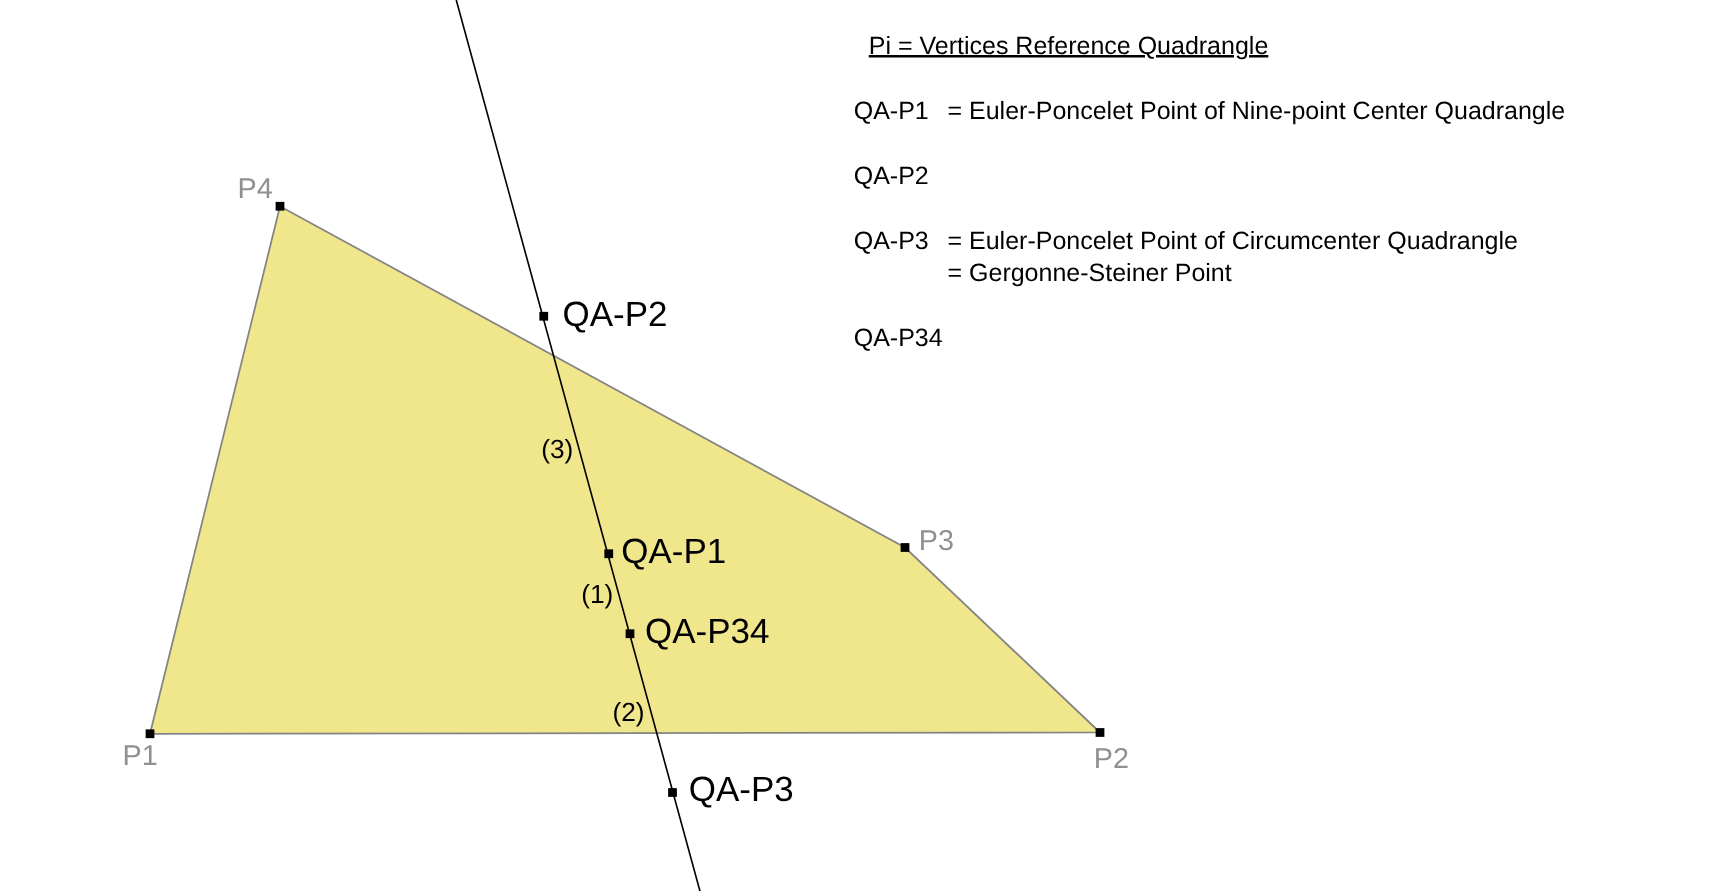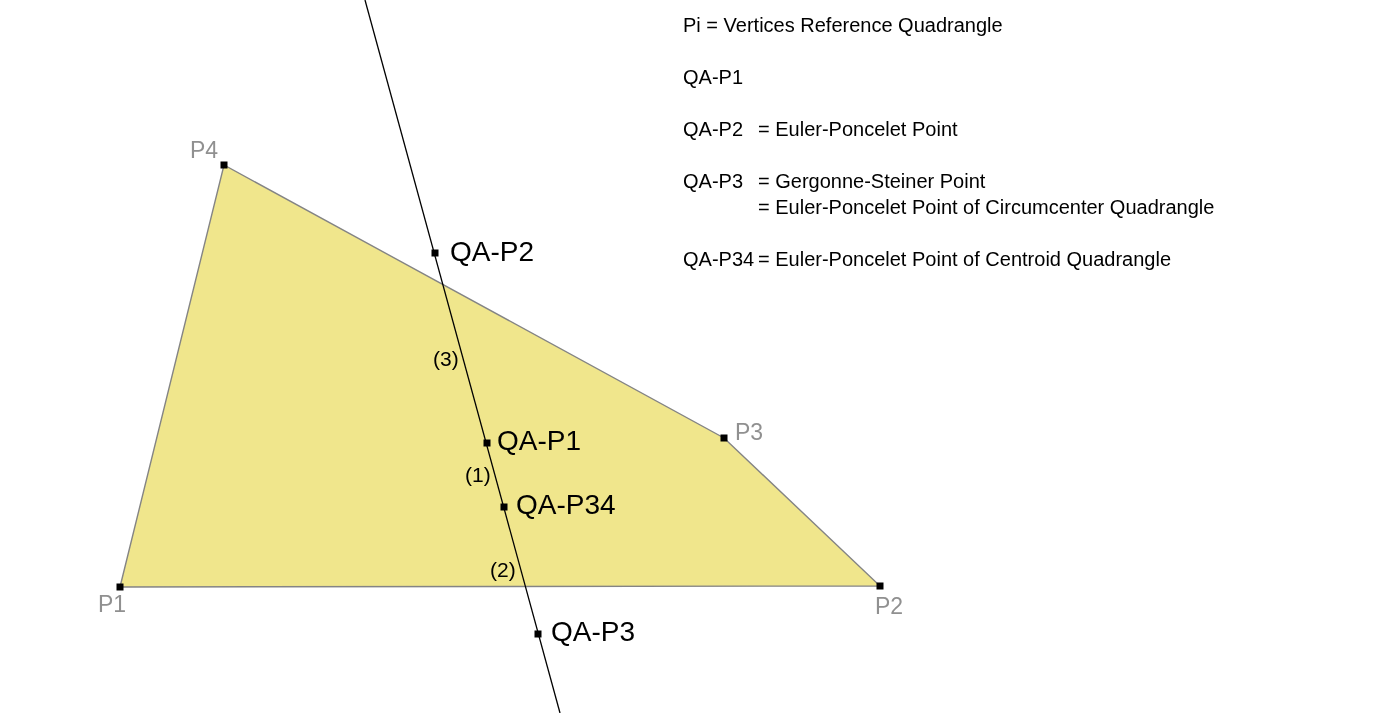--- a/index.html
+++ b/index.html
@@ -26,21 +26,22 @@
   .legend {
     position: absolute;
     left: 683px;
     top: 12px;
     font-size: 20px;
     line-height: 26px;
     color: #000000;
     white-space: nowrap;
   }
   .legend-title {
-    margin: 0;
+    margin: 12px;
+    text-decoration: underline;
   }
   .legend-entry {
     display: flex;
     align-items: flex-start;
     margin-top: 26px;
   }
   .legend-label {
     width: 75px;
     flex: none;
   }
@@ -82,37 +83,34 @@
         <text x="490" y="577" font-size="21" fill="#000000">(2)</text>
       </g>
   </svg>
 
   <div class="legend">
     <div class="legend-title">Pi = Vertices Reference Quadrangle</div>
     <div>
         <div class="legend-entry">
           <div class="legend-label">QA-P1</div>
           <div class="legend-defs">
+            <div>= Euler-Poncelet Point of Nine-point Center Quadrangle</div>
           </div>
         </div>
         <div class="legend-entry">
           <div class="legend-label">QA-P2</div>
           <div class="legend-defs">
-            <div>= Euler-Poncelet Point</div>
           </div>
         </div>
         <div class="legend-entry">
           <div class="legend-label">QA-P3</div>
           <div class="legend-defs">
+            <div>= Euler-Poncelet Point of Circumcenter Quadrangle</div>
             <div>= Gergonne-Steiner Point</div>
-            <div>= Euler-Poncelet Point of Circumcenter Quadrangle</div>
           </div>
         </div>
         <div class="legend-entry">
           <div class="legend-label">QA-P34</div>
-          <div class="legend-defs">
-            <div>= Euler-Poncelet Point of Centroid Quadrangle</div>
-          </div>
         </div>
       </div>
   </div>
 
 </div>
 
 </body></html>

